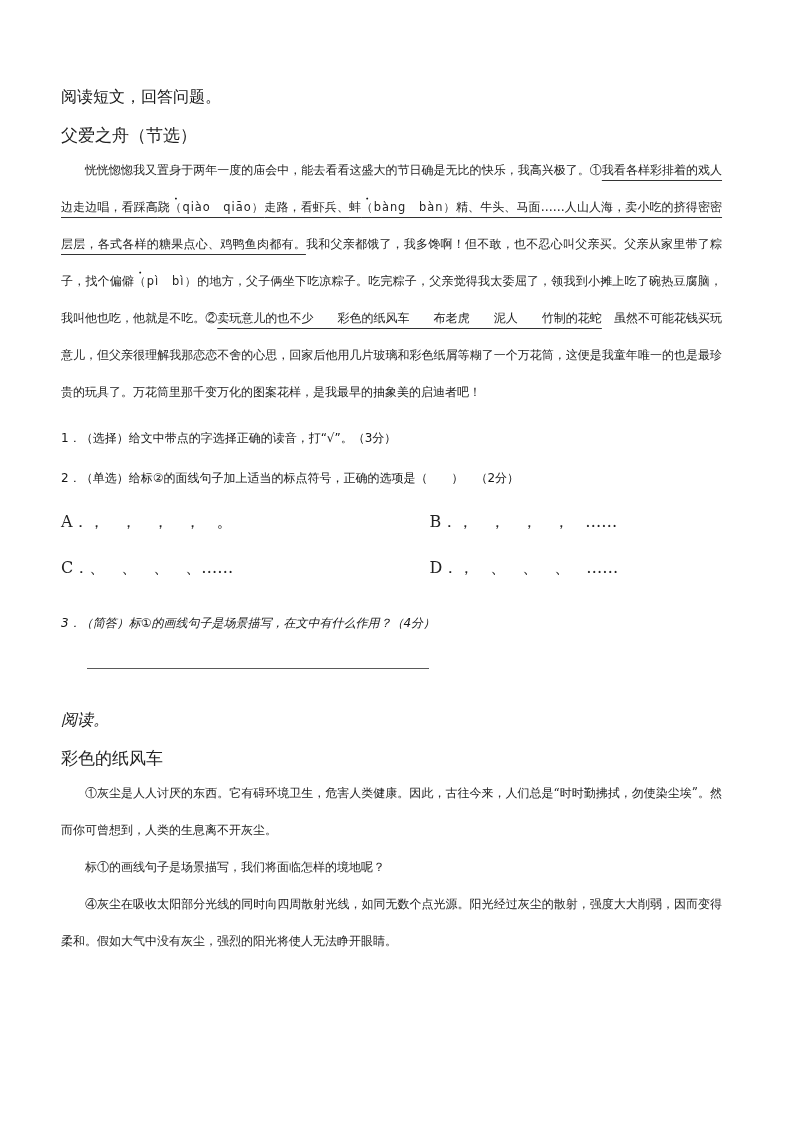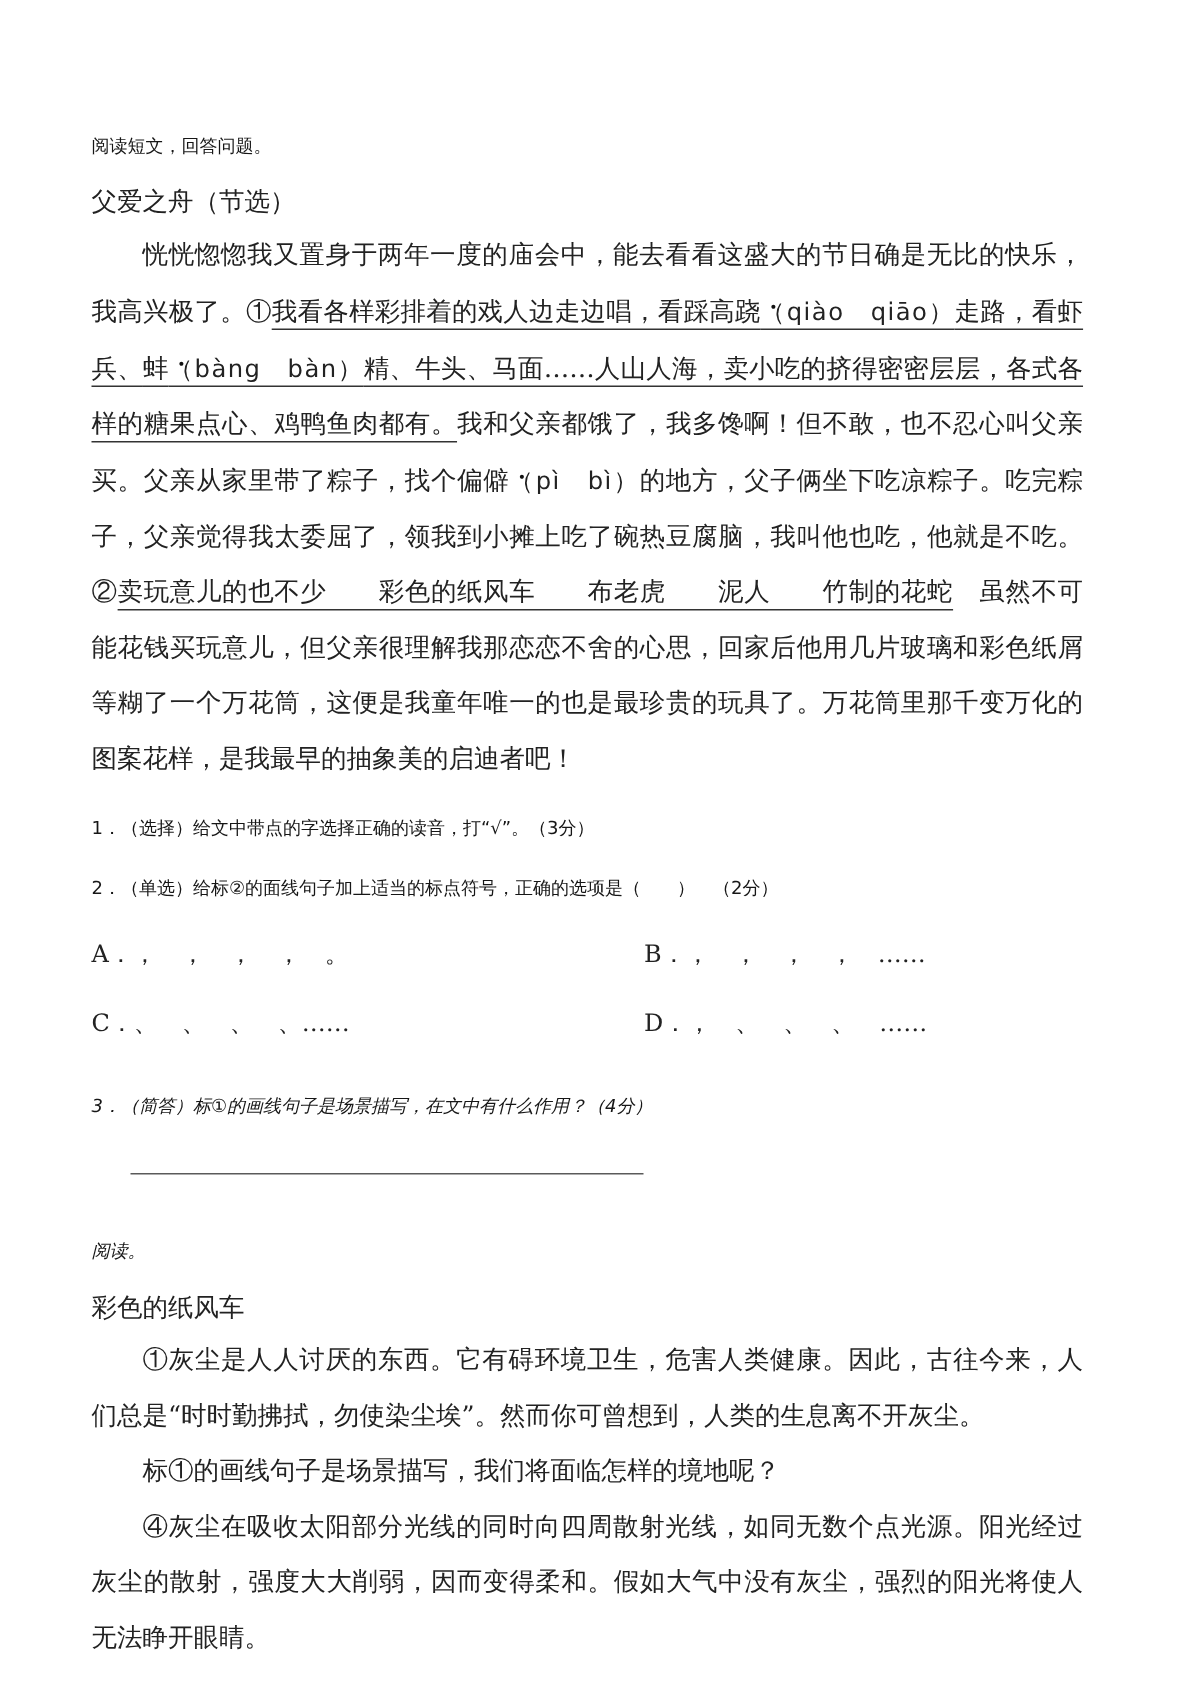--- a/index.html
+++ b/index.html
@@ -8,29 +8,29 @@
     width:793px;height:1122px;
     background:#ffffff;
     box-sizing:border-box;
     padding:86px 56px 0 61px;
     color:#1c1c1c;
     overflow:hidden;
   }
 
   .instruction{
     font-family:"DejaVu Sans","Liberation Sans",sans-serif;
-    font-size:12px;line-height:22px;color:#161616;
+    font-size:16px;line-height:22px;color:#161616;
   }
   .passage-title{
     font-family:"DejaVu Serif","Liberation Serif",serif;
     font-size:17px;line-height:22px;margin-top:16px;color:#222;
   }
   .passage{
     font-family:"DejaVu Serif","Liberation Serif",serif;
-    font-size:17px;line-height:37px;
+    font-size:12px;line-height:37px;
     text-align:justify;
     text-indent:2em;
     margin:6px 15px 0 0;color:#222;
   }
   .passage p{margin:0;text-indent:2em;}
   .u{
     text-decoration:underline;
     text-underline-offset:6px;
     text-decoration-thickness:1px;
     text-decoration-color:#333;

